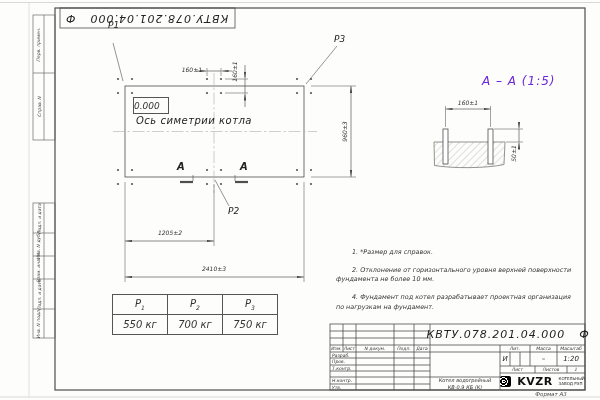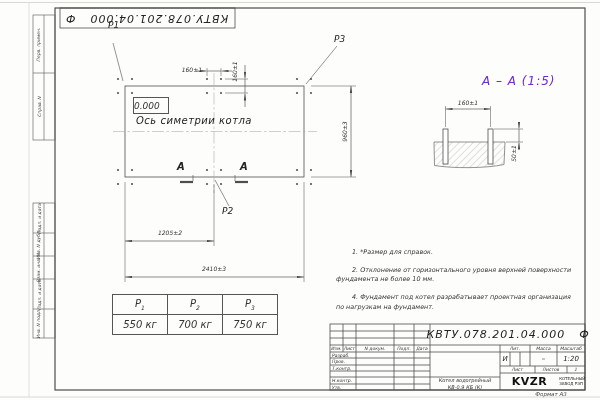--- a/index.html
+++ b/index.html
@@ -28,21 +28,21 @@
       font-style:italic;font-weight:normal;background:#fdfdfb;}
   table.load th{font-size:10px;}
   table.load th sub{font-size:6px;}
   table.load td{font-size:10px;}
   .tb-text{position:absolute;font-size:4.5px;font-style:italic;color:#333;display:flex;align-items:center;justify-content:center;text-align:center;}
   .tb-row-label{position:absolute;font-size:4.5px;font-style:italic;color:#333;display:flex;align-items:center;padding-left:2px;box-sizing:border-box;}
   .tb-docnum{position:absolute;left:430px;top:324px;width:155px;height:21px;display:flex;align-items:center;justify-content:center;}
   .tb-title{position:absolute;left:430px;top:345px;width:70px;height:32px;display:flex;flex-direction:column;align-items:center;justify-content:center;font-size:8.5px;font-style:italic;line-height:1.3;color:#222;text-align:center;}
   .tb-product{position:absolute;left:430px;top:377px;width:70px;height:13px;display:flex;flex-direction:column;align-items:center;justify-content:center;font-size:5px;font-style:italic;line-height:1.25;color:#333;text-align:center;}
   .tb-val{position:absolute;font-size:7px;font-style:italic;display:flex;align-items:center;justify-content:center;color:#222;}
-  .logo-area{position:absolute;left:500px;top:373px;width:85px;height:17px;display:flex;align-items:center;justify-content:center;gap:12px;}
+  .logo-area{position:absolute;left:500px;top:373px;width:85px;height:17px;display:flex;align-items:center;justify-content:center;gap:6px;}
   .logo-mark{width:11px;height:11px;border-radius:2px;
      background:radial-gradient(circle at 32% 50%, #000 0 1px, #fff 1px 2px, #000 2px 3.4px, #fff 3.4px 4.4px, #000 4.4px 100%);}
   .logo-text{font-size:11px;font-weight:bold;letter-spacing:.5px;color:#111;}
   .company{display:flex;flex-direction:column;font-size:4px;line-height:1.2;color:#222;}
   .format-label{position:absolute;left:521px;top:391px;width:60px;text-align:center;font-size:5.5px;font-style:italic;color:#444;}
 </style>
 </head>
 <body>
 
 <div class="page">
@@ -212,21 +212,21 @@
     </div>
   <div class="stamp-cell" style="left:33px;top:279px;width:22px;height:30px;">
       <span>Подп. и дата</span>
     </div>
   <div class="stamp-cell" style="left:33px;top:309px;width:22px;height:29px;">
       <span>Инв. N подл.</span>
     </div>
 
   <div class="plan-label" style="left:108px;top:20px;">P1</div>
   <div class="plan-label" style="left:334px;top:34px;">P3</div>
-  <div class="plan-label" style="left:222px;top:206px;">P2</div>
+  <div class="plan-label" style="left:228px;top:206px;">P2</div>
   <div class="elev-box">
       <span>0.000</span>
     </div>
   <div class="axis-label">Ось симетрии котла</div>
   <div class="cut-letter" style="left:177px;top:161px;">А</div>
   <div class="cut-letter" style="left:240px;top:161px;">А</div>
 
   <div class="dim" style="left:166px;top:66px;width:36px;text-align:right;">160±1</div>
   <div class="rotbox" style="left:226px;top:58px;width:16px;height:26px;">
       <span>160±1</span>

